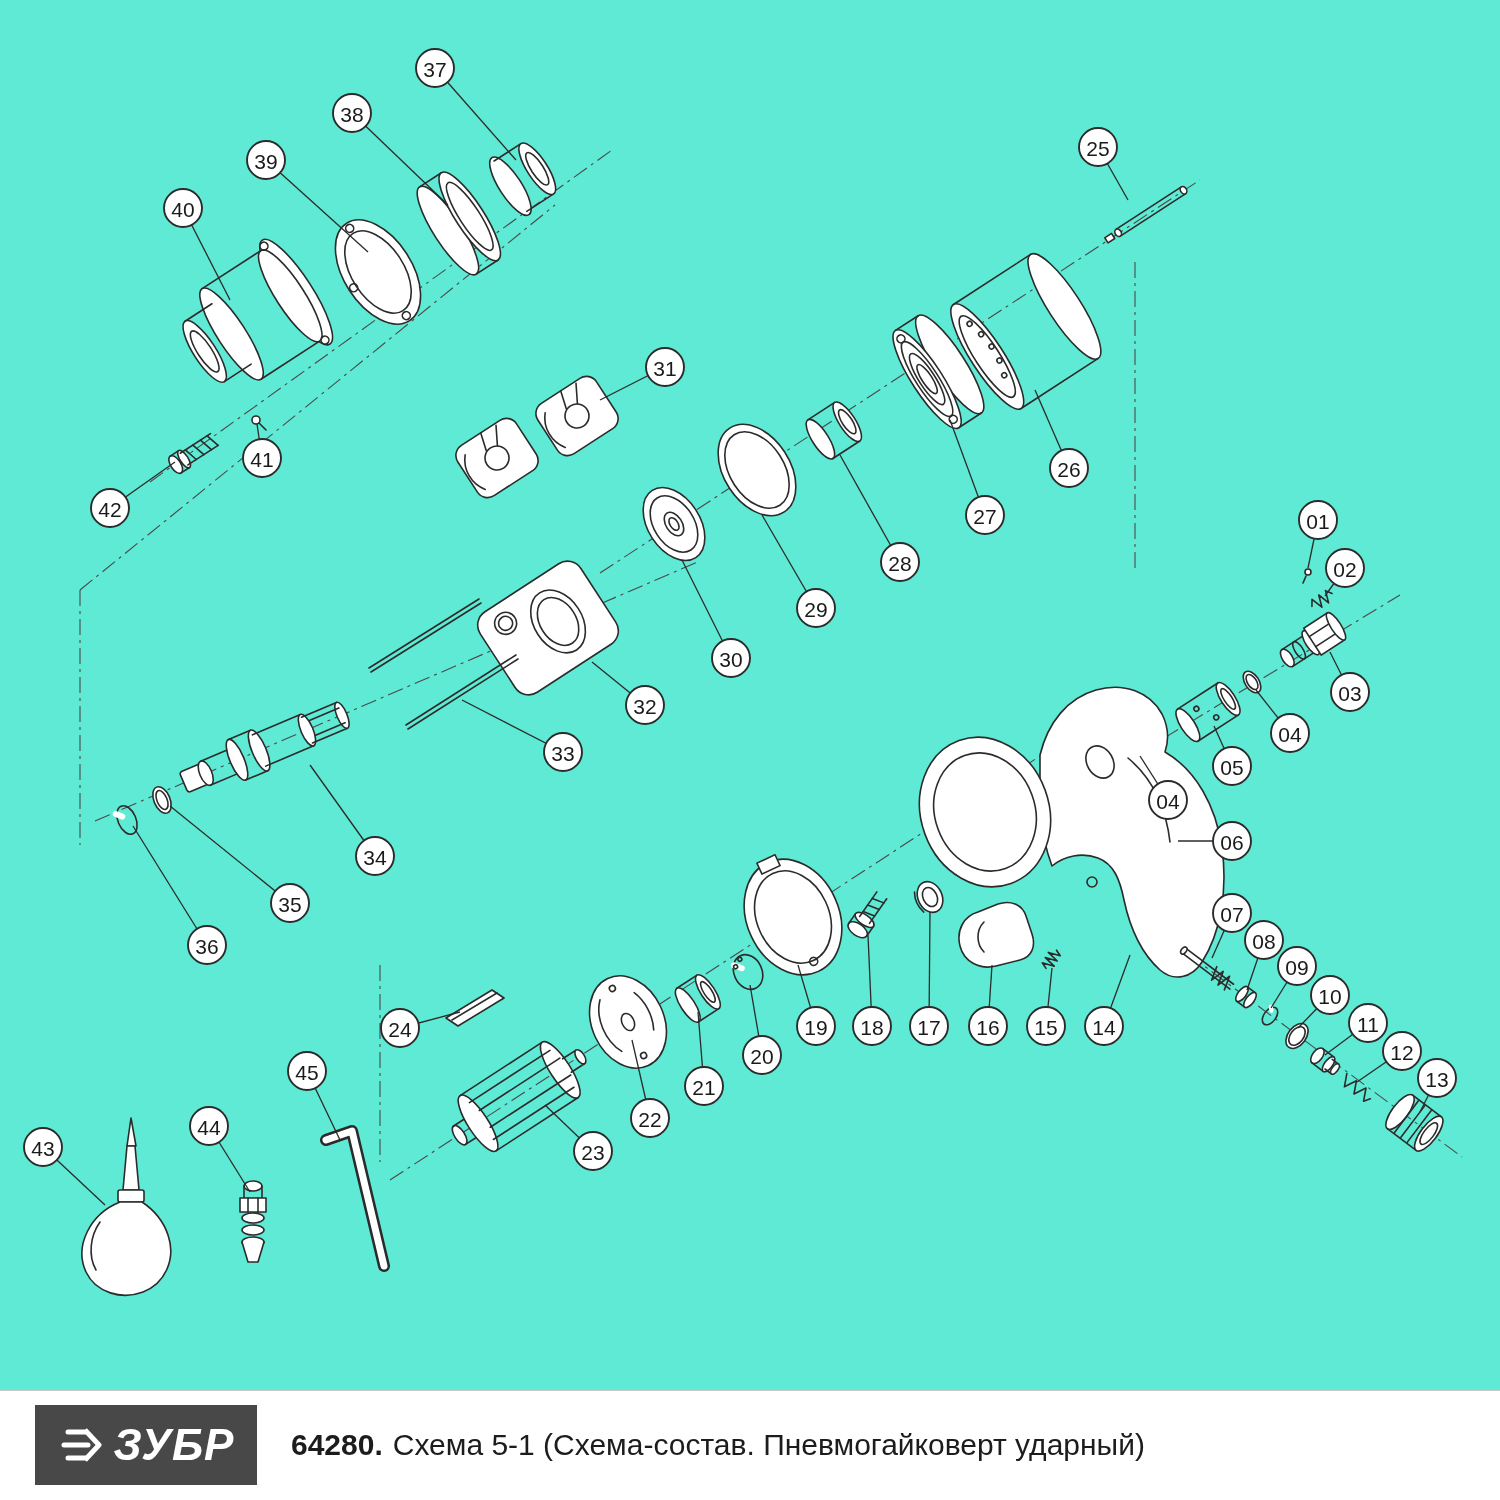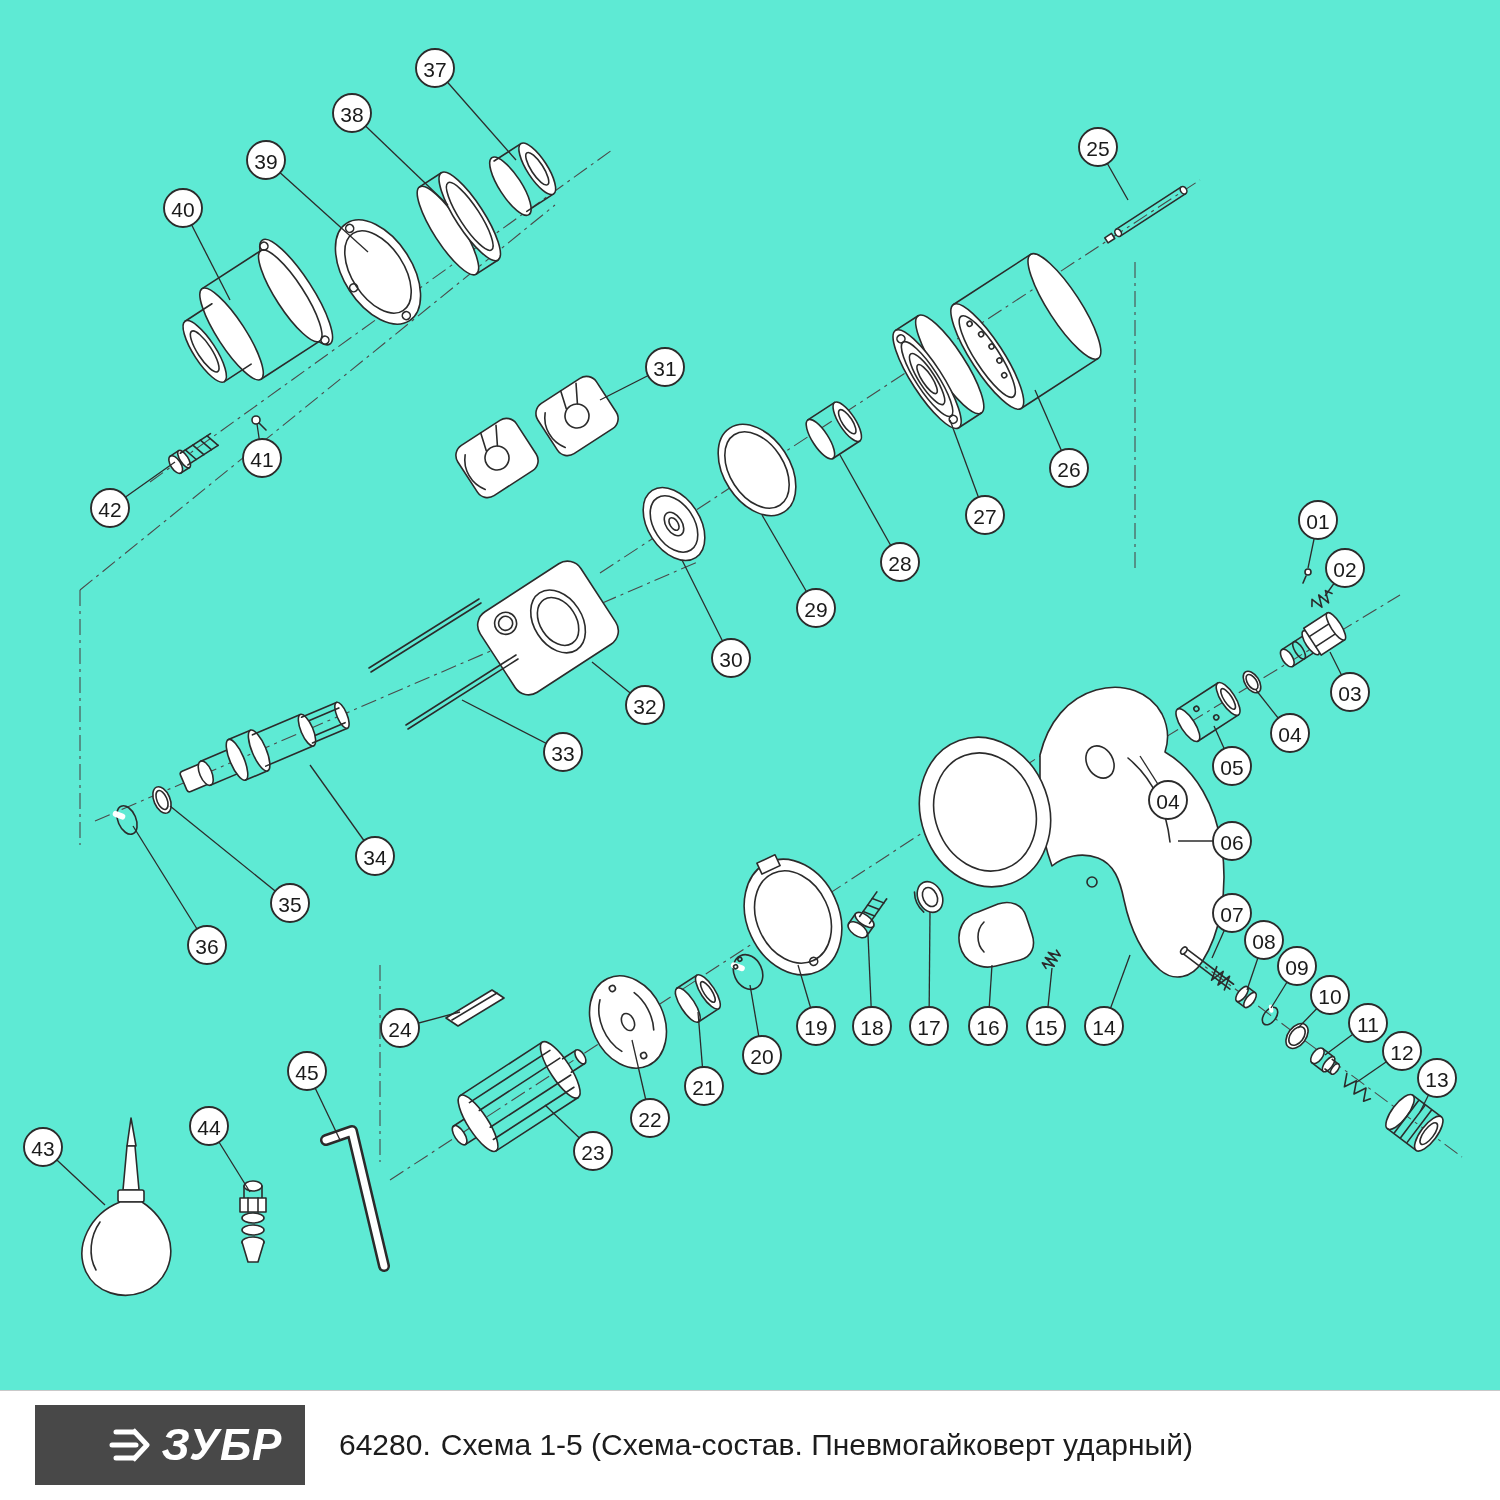--- a/index.html
+++ b/index.html
@@ -3,26 +3,26 @@
 <meta charset="utf-8">
 <style>
   html,body{margin:0;padding:0;background:#fff;}
   .page{position:relative;width:1500px;height:1500px;background:#5eead4;overflow:hidden;
         font-family:"Liberation Sans", sans-serif;}
   .diagram-svg{position:absolute;top:0;left:0;}
   .footer{position:absolute;left:0;bottom:0;width:1500px;height:110px;background:#fff;}
   .footer-rule{position:absolute;top:0;left:0;width:1500px;height:1px;background:#c9c9c9;}
   .footer-row{position:absolute;top:15px;left:35px;display:flex;align-items:center;gap:34px;}
   .logo-badge{width:222px;height:80px;background:#484848;display:flex;align-items:center;
-              justify-content:center;gap:12px;padding-left:48px;}
+              justify-content:center;gap:12px;}
   .logo-icon{width:44px;height:40px;}
   .logo-text{color:#ffffff;font-weight:bold;font-style:italic;font-size:44px;letter-spacing:1px;
              font-family:"Liberation Sans", sans-serif;}
   .caption{font-size:30px;color:#1c1c1c;white-space:nowrap;}
-  .caption .model{font-weight:normal;margin-right:10px;text-align:center;}
+  .caption .model{font-weight:bold;margin-right:10px;text-align:center;}
 </style>
 </head>
 <body>
 
 <div class="page">
 
   <svg class="diagram-svg" width="1500" height="1390" viewBox="0 0 1500 1390">
 
     <g stroke="#4a4a4a" stroke-width="1.1" stroke-dasharray="16 5 3 5" fill="none">
       <line x1="150" y1="482" x2="612" y2="150"></line>
@@ -670,17 +670,17 @@
     <div class="footer-rule"></div>
     <div class="footer-row">
       <div class="logo-badge">
         <svg class="logo-icon" viewBox="0 0 44 40">
           <path d="M10 7 H28 M6 20 H30 M10 33 H28" stroke="#ffffff" stroke-width="5" fill="none" stroke-linecap="round"></path>
           <path d="M27 5 L41 20 L27 35" stroke="#ffffff" stroke-width="5" fill="none" stroke-linejoin="round"></path>
         </svg>
         <span class="logo-text">ЗУБР</span>
       </div>
       <div class="caption">
-        <span class="model">64280.</span><span>Схема 1-5 (Схема-состав. Пневмогайковерт ударный)</span>
+        <span class="model">64280.</span><span>Схема 5-1 (Схема-состав. Пневмогайковерт ударный)</span>
       </div>
     </div>
   </div>
 </div>
 
 </body></html>

